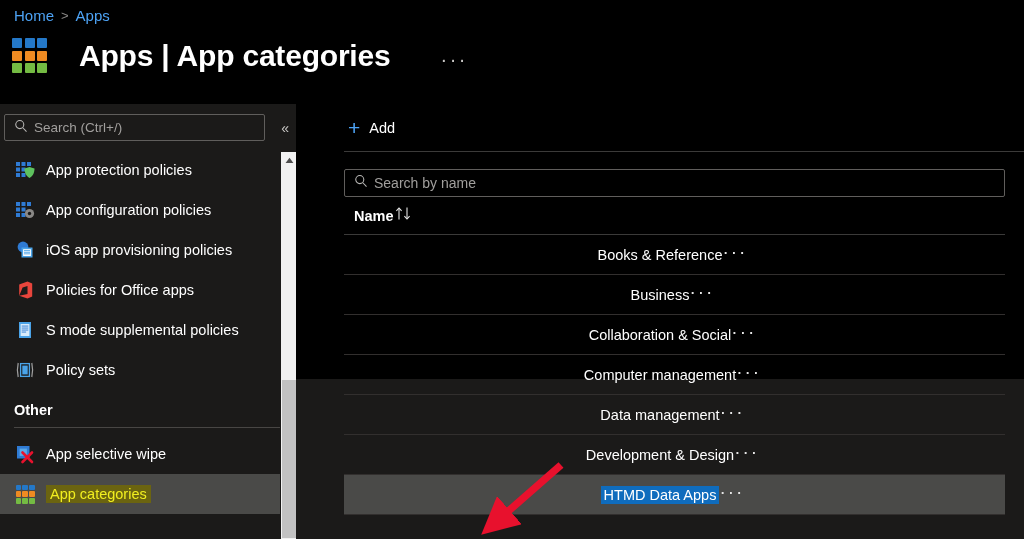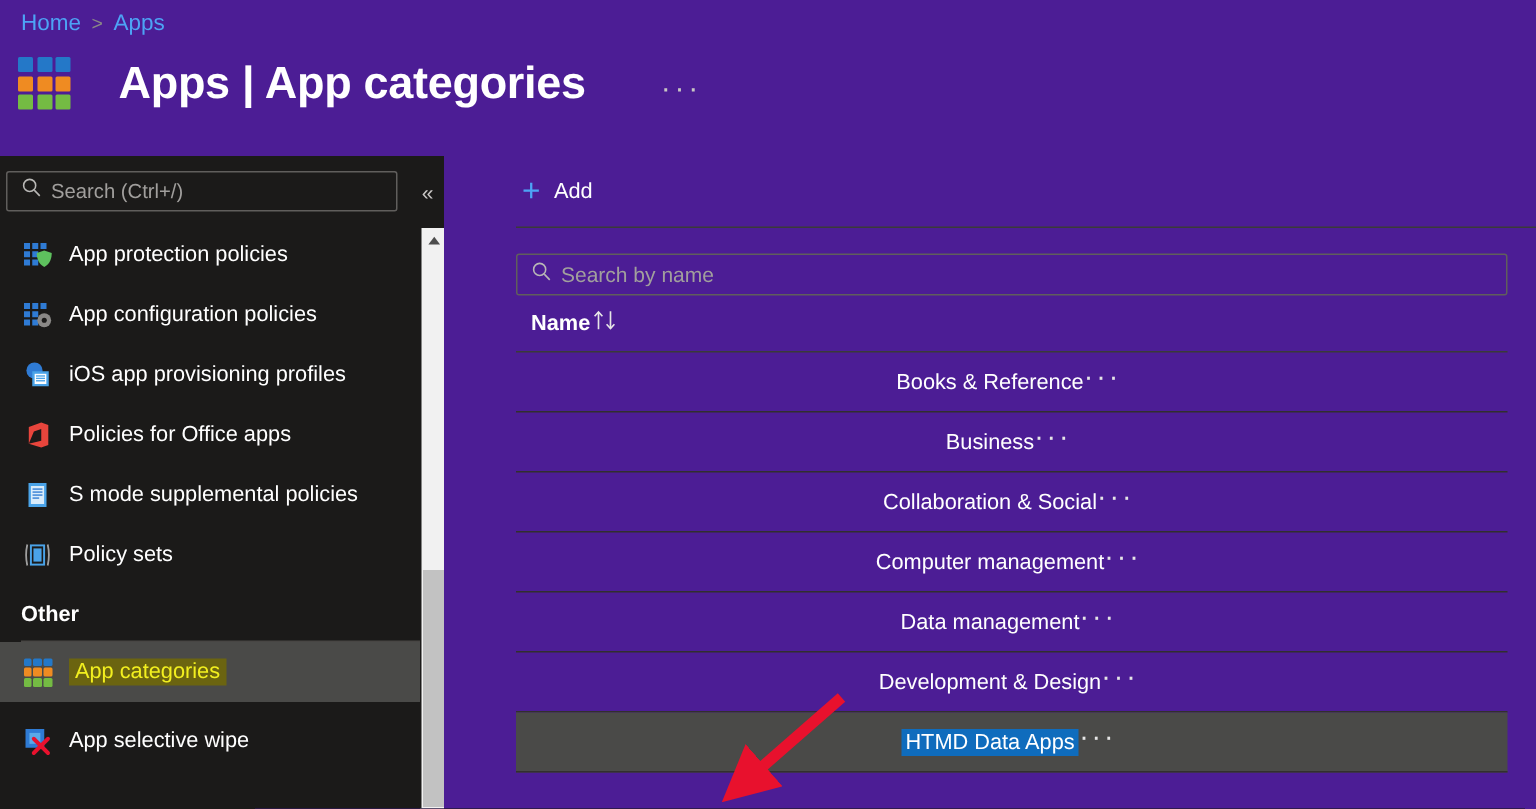--- a/index.html
+++ b/index.html
@@ -3,21 +3,21 @@
 <meta charset="utf-8">
 <style>
   * { box-sizing: border-box; margin: 0; padding: 0; }
   html, body {
     width: 1024px; height: 539px;
     background: #1b1a19;
     font-family: "Liberation Sans", sans-serif;
     color: #ffffff;
     overflow: hidden;
   }
-  #app { position: relative; width: 1024px; height: 539px; background: #4c1d95; }
+  #app { position: relative; width: 1024px; height: 379px; background: #000000; }
 
   
   .breadcrumb {
     position: absolute; left: 14px; top: 7px;
     display: flex; align-items: center; gap: 7px;
     font-size: 15px;
   }
   .crumb { color: #4da3f5; cursor: pointer; }
   .crumb-sep { color: #8a8886; font-size: 13px; }
 
@@ -254,21 +254,21 @@
             <circle cx="8" cy="7" r="5.4" fill="#2f7bd4"></circle>
             <rect x="6.5" y="7.5" width="11" height="10" fill="#4aa3e8"></rect>
             <rect x="8.1" y="9.2" width="7.8" height="6.8" fill="#ffffff"></rect>
             <g fill="#4aa3e8">
               <rect x="9" y="10.2" width="6" height="0.9"></rect>
                 <rect x="9" y="11.8" width="6" height="0.9"></rect>
               <rect x="9" y="13.4" width="6" height="0.9"></rect>
             </g>
           </svg>
         </span>
-        <span class="nav-label">iOS app provisioning profiles</span>
+        <span class="nav-label">iOS app provisioning policies</span>
       </div>
 
       <div class="nav-item">
         <span class="nav-icon">
           <svg width="20" height="20" viewBox="0 0 20 20">
             <path d="M12.5 1.6 L17.2 3.4 V16.6 L12.5 18.4 L4.2 15.8 L12.5 13.9 V6 L7.6 7.6 L4.2 15.8 L4.2 4.6 Z" fill="#e8453c"></path>
           </svg>
         </span>
         <span class="nav-label">Policies for Office apps</span>
       </div>
@@ -297,46 +297,46 @@
             <rect x="5.6" y="3.6" width="8.8" height="12.8" fill="none" stroke="#4aa3e8" stroke-width="1.3"></rect>
             <rect x="7.3" y="5.6" width="5.4" height="8.8" fill="#4aa3e8"></rect>
           </svg>
         </span>
         <span class="nav-label">Policy sets</span>
       </div>
 
       <div class="section-head">Other</div>
       <div class="section-rule"></div>
 
-      <div class="nav-item selected">
-        <span class="nav-icon">
-          <span class="app-grid-icon" style="width:19px;height:19px;gap:1.6px">
-            <i></i>
-              <i></i>
-              <i></i>
-              <i></i>
-              <i></i>
-              <i></i>
-              <i></i>
-              <i></i>
-              <i></i>
-          </span>
-        </span>
-        <span class="nav-label">App categories</span>
-      </div>
-
       <div class="nav-item" style="margin-top:6px">
         <span class="nav-icon">
           <svg width="20" height="20" viewBox="0 0 20 20">
             <rect x="2" y="2" width="12.5" height="12.5" fill="#2f7bd4"></rect>
             <rect x="4.6" y="4.6" width="7.3" height="7.3" fill="#5aa9e8"></rect>
             <path d="M7.5 8.5 L17 18 M17 8.5 L7.5 18" stroke="#e8112d" stroke-width="2.6" stroke-linecap="round"></path>
           </svg>
         </span>
         <span class="nav-label">App selective wipe</span>
+      </div>
+
+      <div class="nav-item selected">
+        <span class="nav-icon">
+          <span class="app-grid-icon" style="width:19px;height:19px;gap:1.6px">
+            <i></i>
+              <i></i>
+              <i></i>
+              <i></i>
+              <i></i>
+              <i></i>
+              <i></i>
+              <i></i>
+              <i></i>
+          </span>
+        </span>
+        <span class="nav-label">App categories</span>
       </div>
 
     </div>
 
     <div class="sb-scroll">
       <div class="sb-up">
         <svg width="9" height="7" viewBox="0 0 9 7">
             <path d="M4.5 0.8 L8.4 6 H0.6 Z" fill="#4d4d4d"></path>
           </svg>
       </div>

